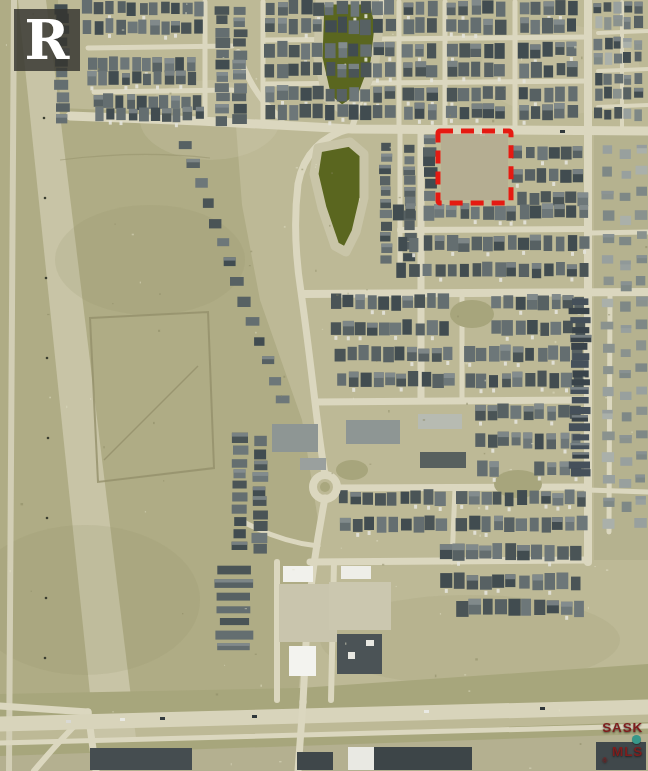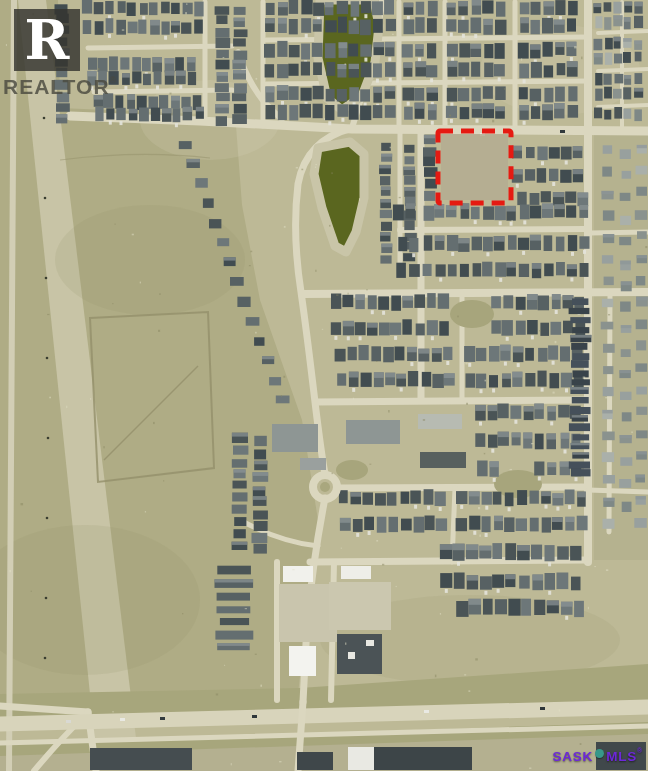--- a/index.html
+++ b/index.html
@@ -3,22 +3,22 @@
 <meta charset="utf-8">
 <style>
   html,body{margin:0;padding:0;background:#fff;}
   .stage{position:relative;width:648px;height:771px;overflow:hidden;font-family:"Liberation Sans",sans-serif;background:#bdb996;}
   #scene{position:absolute;left:0;top:0;display:block;}
   .realtor-mark{position:absolute;left:3px;top:9px;z-index:5;user-select:none;}
   .realtor-square{width:66px;height:62px;margin-left:11px;display:flex;align-items:center;justify-content:center;
     font-family:"DejaVu Serif",serif;font-weight:bold;font-size:54px;color:#ffffff;line-height:1;}
   .realtor-text{margin-top:5px;font-size:21px;font-weight:700;letter-spacing:1px;line-height:1;}
   .realtor-text sup{font-size:9px;vertical-align:top;line-height:1;}
-  .saskmls{position:absolute;right:5px;bottom:7px;z-index:5;display:flex;align-items:flex-start;font-weight:700;
-    font-size:13.5px;letter-spacing:.8px;color:#6d28d9;text-shadow:0 1px 2px rgba(0,0,0,.55);user-select:none;}
+  .saskmls{position:absolute;right:5px;bottom:7px;z-index:5;display:flex;align-items:flex-end;font-weight:700;
+    font-size:13.5px;letter-spacing:.8px;color:#7f1d1d;text-shadow:0 1px 2px rgba(0,0,0,.55);user-select:none;flex-direction:column;}
   .saskmls .dot{width:9px;height:9px;border-radius:50%;margin:0 2px;display:inline-block;box-shadow:0 1px 1px rgba(0,0,0,.35);}
   .saskmls sup{font-size:7px;align-self:flex-start;margin-top:-2px;}
 </style>
 </head>
 <body>
 
 <div class="stage">
   <svg id="scene" width="648" height="771" viewBox="0 0 648 771">
       <g>
         <rect x="0" y="0" width="648" height="771" fill="#bdb996"></rect>
@@ -1214,22 +1214,20 @@
       <g>
         <rect x="441" y="134" width="67" height="66" fill="#b4ac92" opacity="0.85"></rect>
         <rect x="438" y="131" width="73" height="72" rx="2" fill="none" stroke="#e51a12" stroke-width="5" stroke-dasharray="13 8"></rect>
       </g>
     </svg>
 
   <div class="realtor-mark">
     <div class="realtor-square" style="background: rgba(52, 52, 48, 0.82);">
       <span>R</span>
     </div>
-    <div class="realtor-text" style="color: rgba(74, 74, 64, 0.82);"><span>REALTOR</span><sup>®</sup>
-    </div>
   </div>
 
   <div class="saskmls">
     <span>SASK</span>
     <span class="dot" style="background: rgb(55, 152, 138);"></span>
     <span>MLS</span>
     <sup>®</sup>
   </div>
 </div>
 

